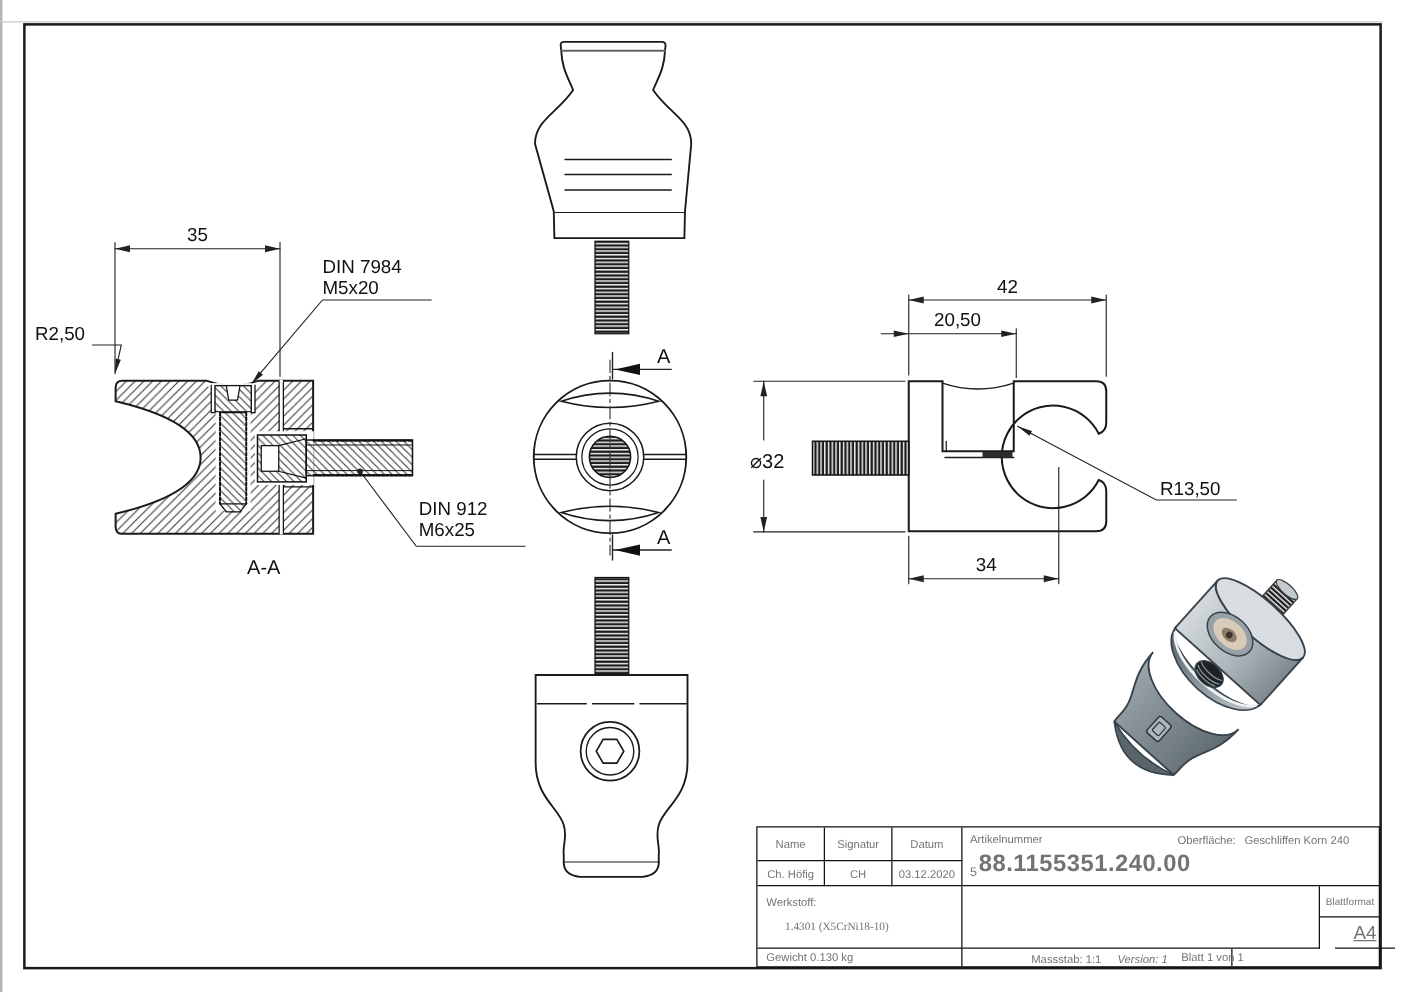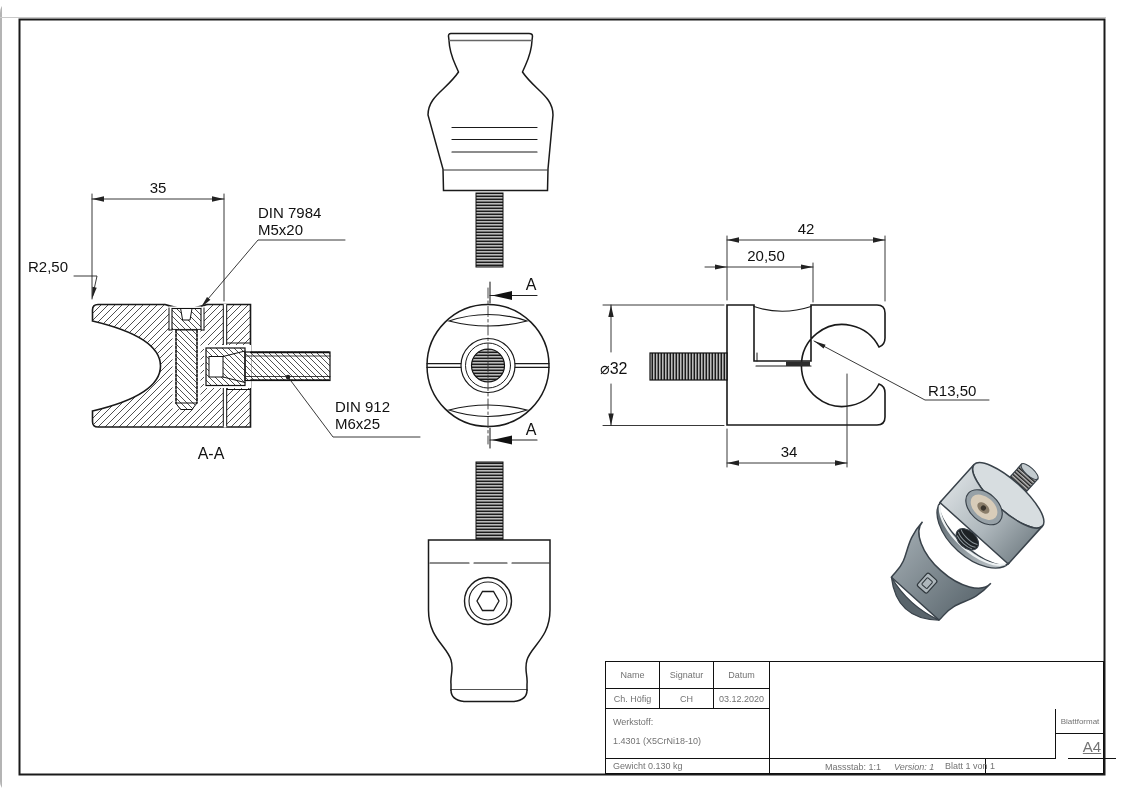--- a/index.html
+++ b/index.html
@@ -1,17 +1,17 @@
 <!DOCTYPE html>
 <html><head>
 <meta charset="utf-8">
 <style>
   html,body{margin:0;padding:0;background:#ffffff;}
   .page{position:relative;width:1123px;height:794px;background:#fff;overflow:hidden;
-        font-family:"Liberation Sans","DejaVu Sans",sans-serif;border-radius:13px;}
+        font-family:"Liberation Sans","DejaVu Sans",sans-serif;}
   .edge-left{position:absolute;left:0;top:0;width:2px;height:794px;background:#b4b4b4;}
   .edge-top{position:absolute;left:0;top:17px;width:1106px;height:1px;background:#c9c9c9;}
   svg text{font-family:"Liberation Sans","DejaVu Sans",sans-serif;fill:#111;}
   .dimtxt{font-size:15px;}
   .dimtxt-big{font-size:16px;}
   .sectxt{font-size:16px;}
 
   
   .tb{position:absolute;left:605px;top:661px;width:499px;height:113px;
       border:1.6px solid #111;box-sizing:border-box;color:#737373;}
@@ -19,21 +19,21 @@
   .br{border-right:1.4px solid #111;}
   .bb{border-bottom:1.4px solid #111;}
   .cc{display:flex;align-items:center;justify-content:center;}
   .lp{display:flex;align-items:center;padding-left:7px;}
   .artnr-label{position:absolute;left:6px;top:4px;font-size:9px;}
   .artnr-big{position:absolute;left:6px;top:19px;font-size:19px;font-weight:bold;letter-spacing:.4px;white-space:nowrap;}
   .artnr-prefix{font-size:10px;font-weight:normal;position:relative;top:4px;margin-right:1px;}
   .oberfl{position:absolute;left:172px;top:5px;white-space:nowrap;}
   .oberfl span{margin-right:7px;}
   .wk1{position:absolute;left:7px;top:8px;}
-  .wk2{position:absolute;left:7px;top:27px;}
+  .wk2{position:absolute;left:22px;top:27px;font-family:Liberation Serif, serif;}
   .ms1{position:absolute;left:7px;top:3px;}
   .ms2{position:absolute;left:76px;top:3px;font-style:italic;}
   .bf-label{font-size:8px;}
   .a4{font-size:15px;}
 </style>
 </head>
 <body>
 
 <div class="page">
   <div class="edge-left"></div>
@@ -263,20 +263,27 @@
 
   
   <div class="tb">
     <div class="tb-cell cc br bb" style="left:0;top:0;width:54px;height:27px;">Name</div>
     <div class="tb-cell cc br bb" style="left:54px;top:0;width:54px;height:27px;">Signatur</div>
     <div class="tb-cell cc br bb" style="left:108px;top:0;width:56px;height:27px;">Datum</div>
     <div class="tb-cell cc br bb" style="left:0;top:27px;width:54px;height:20px;">Ch. Höfig</div>
     <div class="tb-cell cc br bb" style="left:54px;top:27px;width:54px;height:20px;">CH</div>
     <div class="tb-cell cc br bb" style="left:108px;top:27px;width:56px;height:20px;">03.12.2020</div>
 
+    <div class="tb-cell bb" style="left:164px;top:0;width:334px;height:47px;">
+      <span class="artnr-label">Artikelnummer</span>
+      <span class="oberfl">
+        <span>Oberfläche:</span><span>Geschliffen Korn 240</span>
+      </span>
+      <span class="artnr-big"><span class="artnr-prefix">5</span><span>88.1155351.240.00</span></span>
+    </div>
 
     <div class="tb-cell br bb" style="left:0;top:47px;width:164px;height:50px;">
       <span class="wk1">Werkstoff:</span>
       <span class="wk2">1.4301 (X5CrNi18-10)</span>
     </div>
     <div class="tb-cell br bb" style="left:164px;top:47px;width:286px;height:50px;"></div>
     <div class="tb-cell cc bb bf-label" style="left:450px;top:47px;width:48px;height:25px;text-align:center;">Blattformat</div>
     <div class="tb-cell cc bb a4" style="left:462px;top:72px;width:48px;height:25px;text-decoration:underline;">A4</div>
 
     <div class="tb-cell lp br" style="left:0;top:97px;width:164px;height:14px;">Gewicht 0.130 kg</div>

